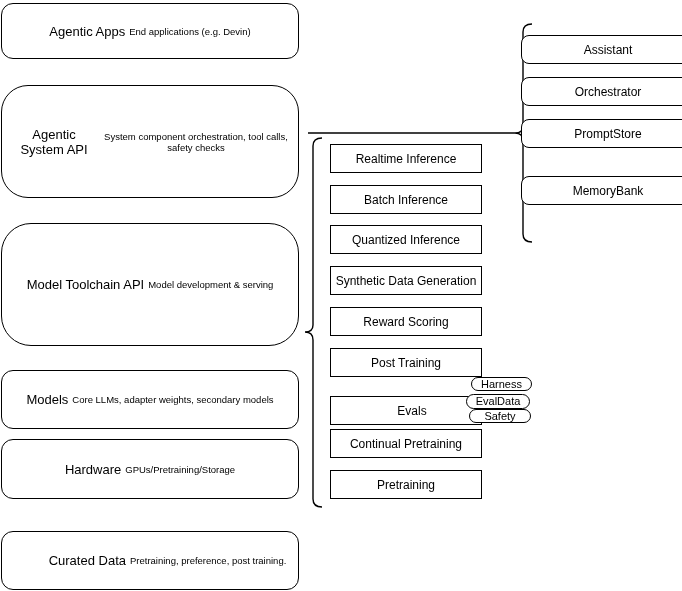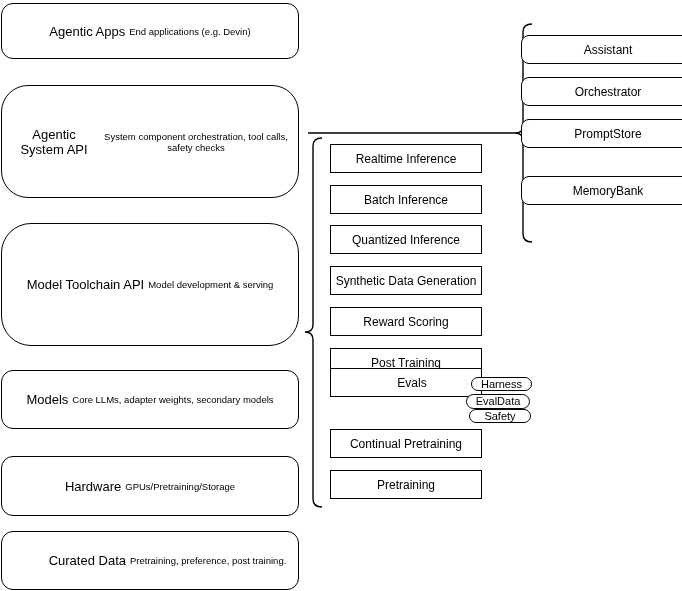--- a/index.html
+++ b/index.html
@@ -52,21 +52,21 @@
     <div class="subtitle">System component orchestration, tool calls, safety checks</div>
   </div>
   <div class="node stack-node r30" style="top:223px;height:123px;">
     <div class="title">Model Toolchain API</div>
     <div class="subtitle">Model development &amp; serving</div>
   </div>
   <div class="node stack-node r12" style="top:370px;height:59px;">
     <div class="title">Models</div>
     <div class="subtitle">Core LLMs, adapter weights, secondary models</div>
   </div>
-  <div class="node stack-node r12" style="top:456px;height:60px;">
+  <div class="node stack-node r12" style="top:439px;height:60px;">
     <div class="title">Hardware</div>
     <div class="subtitle">GPUs/Pretraining/Storage</div>
   </div>
   <div class="node stack-node r12" style="top:531px;height:59px;padding-left:43px;">
     <div class="title">Curated Data</div>
     <div class="subtitle">Pretraining, preference, post training.</div>
   </div>
 
   <div class="node mid-node" style="top:144px;">
     <span>Realtime Inference</span>
@@ -79,21 +79,21 @@
   </div>
   <div class="node mid-node" style="top:266px;">
     <span>Synthetic Data Generation</span>
   </div>
   <div class="node mid-node" style="top:307px;">
     <span>Reward Scoring</span>
   </div>
   <div class="node mid-node" style="top:348px;">
     <span>Post Training</span>
   </div>
-  <div class="node mid-node" style="top:368px;padding-left:12px;">
+  <div class="node mid-node" style="top:396px;padding-left:12px;">
     <span>Evals</span>
   </div>
   <div class="node mid-node" style="top:429px;">
     <span>Continual Pretraining</span>
   </div>
   <div class="node mid-node" style="top:470px;">
     <span>Pretraining</span>
   </div>
 
   <div class="pill" style="left:471px;top:377px;width:61px;height:14px;">

